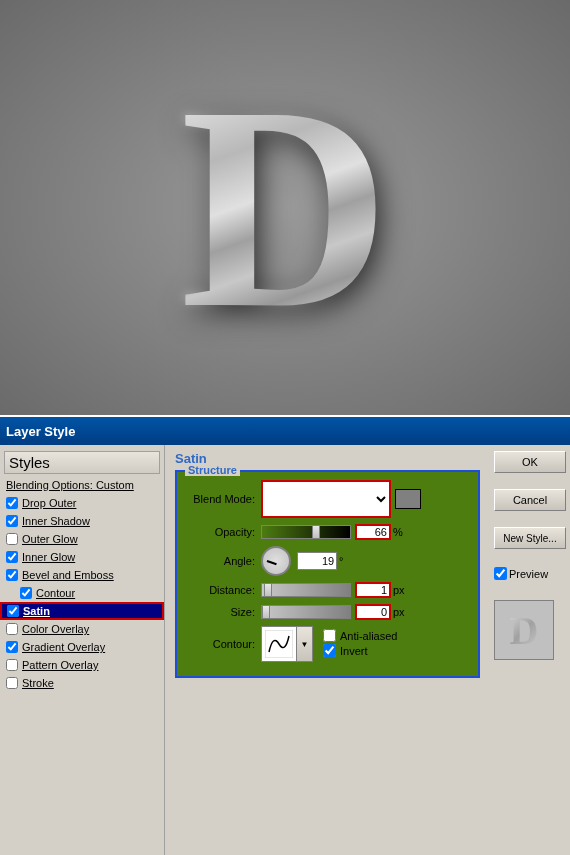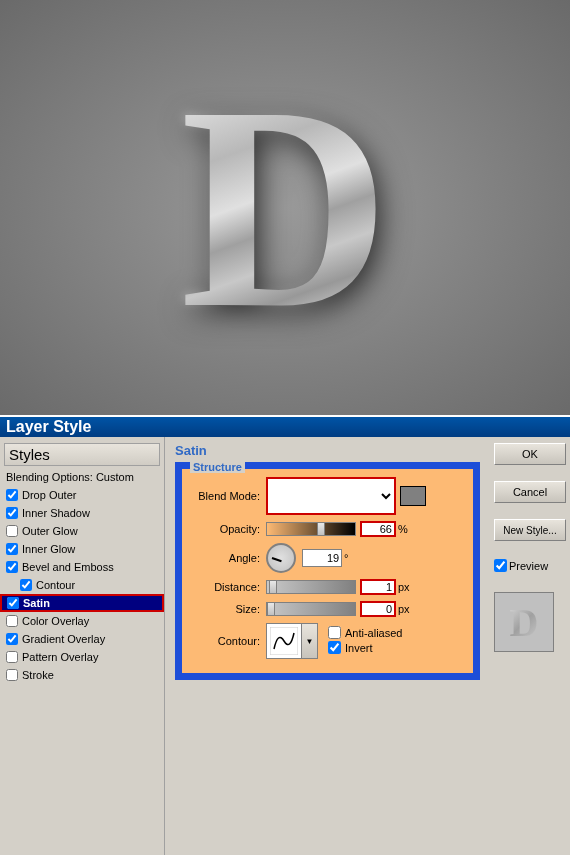--- a/index.html
+++ b/index.html
@@ -45,23 +45,23 @@
       background: #d4d0c8;
       border-top: 2px solid #fff;
       position: relative;
     }
 
     
     #dialog-titlebar {
       background: linear-gradient(to bottom, #0054a6, #003c82);
       color: white;
       padding: 3px 6px;
-      font-size: 16px;
+      font-size: 13px;
       font-weight: bold;
-      height: 20px;
+      height: 28px;
       display: flex;
       align-items: center;
     }
 
     
     #dialog-content {
       display: flex;
       height: calc(100% - 20px);
     }
 
@@ -85,20 +85,21 @@
     }
 
     .style-item {
       display: flex;
       align-items: center;
       padding: 2px 6px;
       font-size: 11px;
       color: #000;
       cursor: pointer;
       min-height: 18px;
+      text-decoration: underline;
     }
 
     .style-item input[type="checkbox"] {
       margin-right: 4px;
       width: 12px;
       height: 12px;
     }
 
     .sub-item {
       padding-left: 20px;
@@ -112,22 +113,22 @@
     }
 
     .panel-title {
       font-size: 13px;
       font-weight: bold;
       color: #316ac5;
       margin-bottom: 4px;
     }
 
     .structure-box {
-      border: 7px solid #1d4ed8;
-      background: #fdba74;
+      border: 2px solid #1d4ed8;
+      background: #4d7c0f;
       padding: 8px;
       position: relative;
     }
 
     .structure-label {
       position: absolute;
       top: -8px;
       left: 8px;
       background: #d4d0c8;
       padding: 0 3px;

